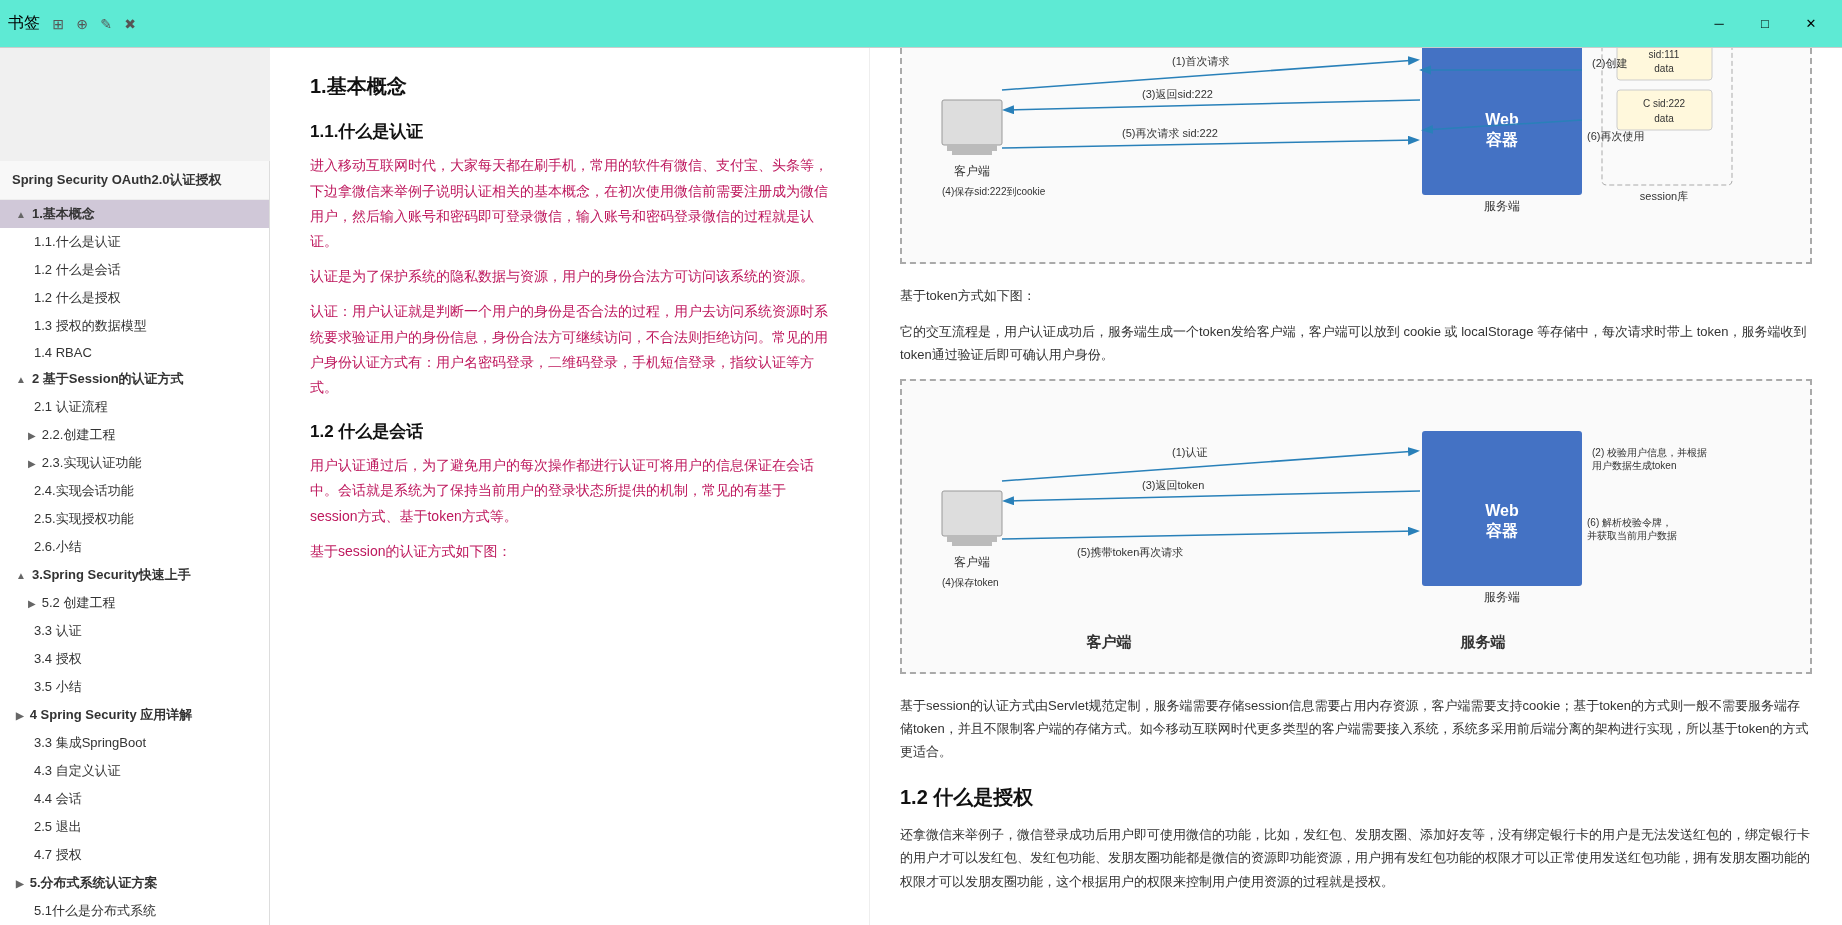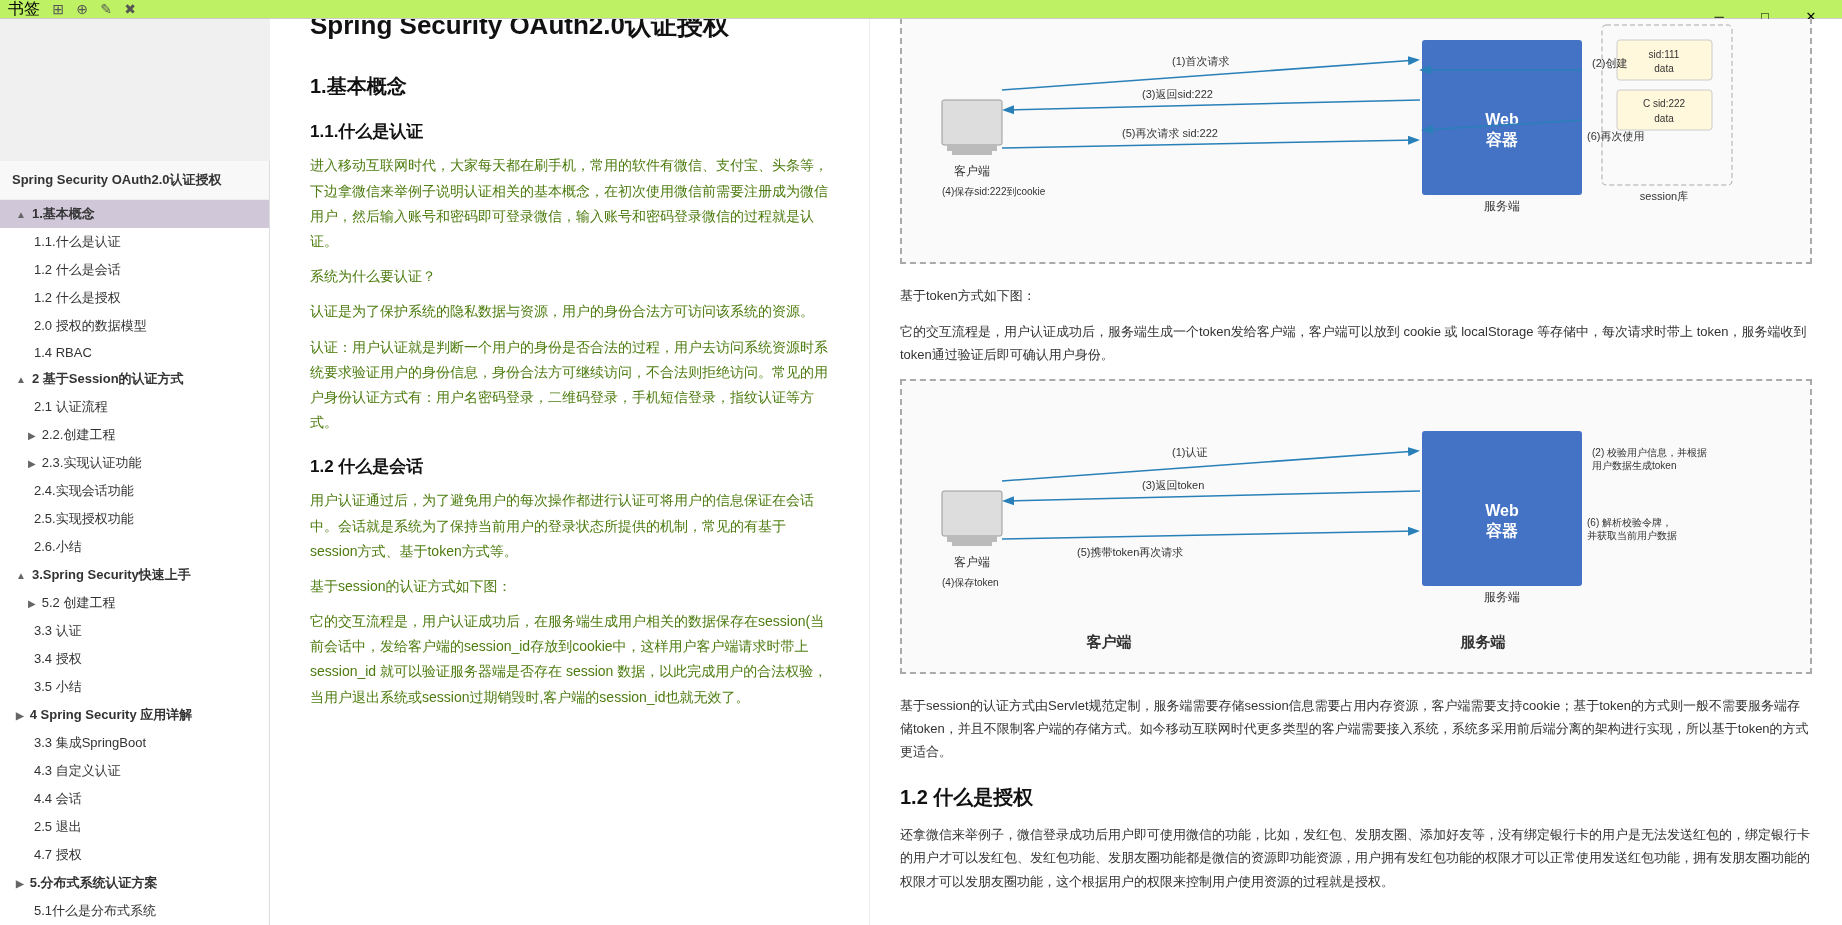--- a/index.html
+++ b/index.html
@@ -1,22 +1,22 @@
 <!DOCTYPE html>
 <html><head>
   <meta charset="utf-8">
   <style>
     * { margin: 0; padding: 0; box-sizing: border-box; }
     body { font-family: "Microsoft YaHei", "SimSun", sans-serif; display: flex; flex-direction: column; height: 925px; width: 1842px; overflow: hidden; background: #f0f0f0; }
 
     
     .title-bar {
-      display: flex; justify-content: space-between;
-      background: #bef264; border-bottom: 1px solid #ccc;
-      height: 19px; padding: 0 8px; flex-shrink: 0;
+      display: flex; align-items: center; justify-content: space-between;
+      background: #5eead4; border-bottom: 1px solid #ccc;
+      height: 48px; padding: 0 8px; flex-shrink: 0;
     }
     .title-bar-left { display: flex; align-items: center; gap: 8px; }
     .title-bar-icons { display: flex; gap: 4px; }
     .title-icon { width: 20px; height: 20px; display: flex; align-items: center; justify-content: center; font-size: 14px; color: #555; cursor: pointer; }
     .title-bar-controls { display: flex; gap: 0; }
     .win-btn { width: 46px; height: 32px; display: flex; align-items: center; justify-content: center; font-size: 13px; cursor: pointer; }
 
     
     .main-layout { display: flex; flex: 1; overflow: hidden; align-items: flex-end; }
 
@@ -45,21 +45,21 @@
 
     
     .doc-panel {
       width: 600px; background: #fff; overflow-y: auto;
       padding: 40px 40px 40px 40px; border-right: 1px solid #eee;
       flex-shrink: 0;
     }
     .doc-panel h1 { font-size: 26px; font-weight: bold; margin-bottom: 30px; color: #111; }
     .doc-panel h2 { font-size: 20px; font-weight: bold; margin-top: 28px; margin-bottom: 14px; color: #111; }
     .doc-panel h3 { font-size: 17px; font-weight: bold; margin-top: 20px; margin-bottom: 10px; color: #111; }
-    .doc-panel p { font-size: 14px; line-height: 1.8; color: #4d7c0f; margin-bottom: 10px; }
+    .doc-panel p { font-size: 14px; line-height: 1.8; color: #be185d; margin-bottom: 10px; }
     .doc-panel .highlight { font-weight: normal; }
 
     
     .diagram-panel {
       flex: 1; background: #fff; overflow-y: auto; padding: 20px 30px;
     }
 
     
     .diagram-box {
       border: 2px dashed #aaa; padding: 20px; margin-bottom: 20px;
@@ -116,21 +116,21 @@
         <div class="tree-item level2">
           <span class="tree-arrow"> </span>
           <span>1.2 什么是会话</span>
         </div>
         <div class="tree-item level2">
           <span class="tree-arrow"> </span>
           <span>1.2 什么是授权</span>
         </div>
         <div class="tree-item level2">
           <span class="tree-arrow"> </span>
-          <span>2.0 授权的数据模型</span>
+          <span>1.3 授权的数据模型</span>
         </div>
         <div class="tree-item level2">
           <span class="tree-arrow"> </span>
           <span>1.4 RBAC</span>
         </div>
         <div class="tree-item level1">
           <span class="tree-arrow">▲</span>
           <span>2 基于Session的认证方式</span>
         </div>
         <div class="tree-item level2">
@@ -214,28 +214,26 @@
 
   <div class="content-area">
 
     <div class="doc-panel">
       <h1>Spring Security OAuth2.0认证授权</h1>
 
       <h2>1.基本概念</h2>
 
       <h3>1.1.什么是认证</h3>
       <p>进入移动互联网时代，大家每天都在刷手机，常用的软件有微信、支付宝、头条等，下边拿微信来举例子说明认证相关的基本概念，在初次使用微信前需要注册成为微信用户，然后输入账号和密码即可登录微信，输入账号和密码登录微信的过程就是认证。</p>
-      <p>系统为什么要认证？</p>
       <p><span class="highlight">认证是为了保护系统的隐私数据与资源，用户的身份合法方可访问该系统的资源。</span></p>
       <p><span class="highlight">认证</span>：用户认证就是判断一个用户的身份是否合法的过程，用户去访问系统资源时系统要求验证用户的身份信息，身份合法方可继续访问，不合法则拒绝访问。常见的用户身份认证方式有：用户名密码登录，二维码登录，手机短信登录，指纹认证等方式。</p>
 
       <h3>1.2 什么是会话</h3>
       <p>用户认证通过后，为了避免用户的每次操作都进行认证可将用户的信息保证在会话中。会话就是系统为了保持当前用户的登录状态所提供的机制，常见的有基于session方式、基于token方式等。</p>
       <p>基于session的认证方式如下图：</p>
-      <p>它的交互流程是，用户认证成功后，在服务端生成用户相关的数据保存在session(当前会话中，发给客户端的session_id存放到cookie中，这样用户客户端请求时带上 session_id 就可以验证服务器端是否存在 session 数据，以此完成用户的合法权验，当用户退出系统或session过期销毁时,客户端的session_id也就无效了。</p>
     </div>
 
     <div class="diagram-panel">
 
       <div class="diagram-box">
         <svg width="820" height="220">
 
           <rect x="20" y="90" width="60" height="45" fill="#ddd" stroke="#999" rx="2"></rect>
           <rect x="25" y="135" width="50" height="6" fill="#bbb"></rect>
           <rect x="30" y="141" width="40" height="4" fill="#bbb"></rect>

